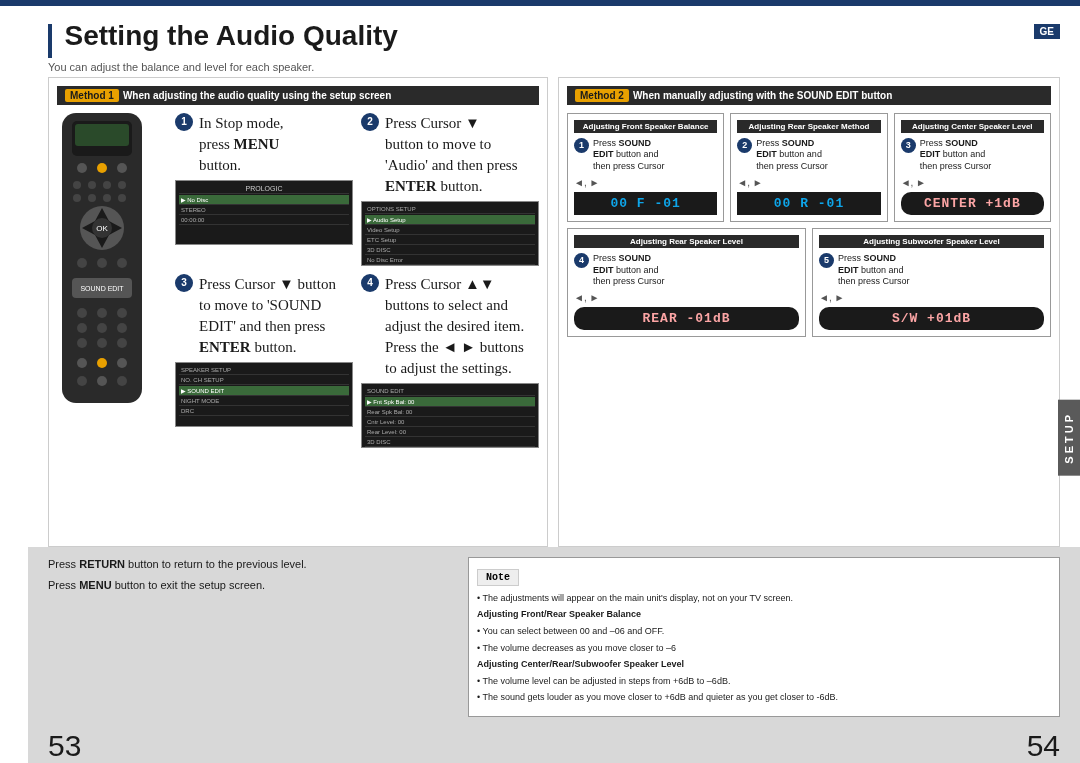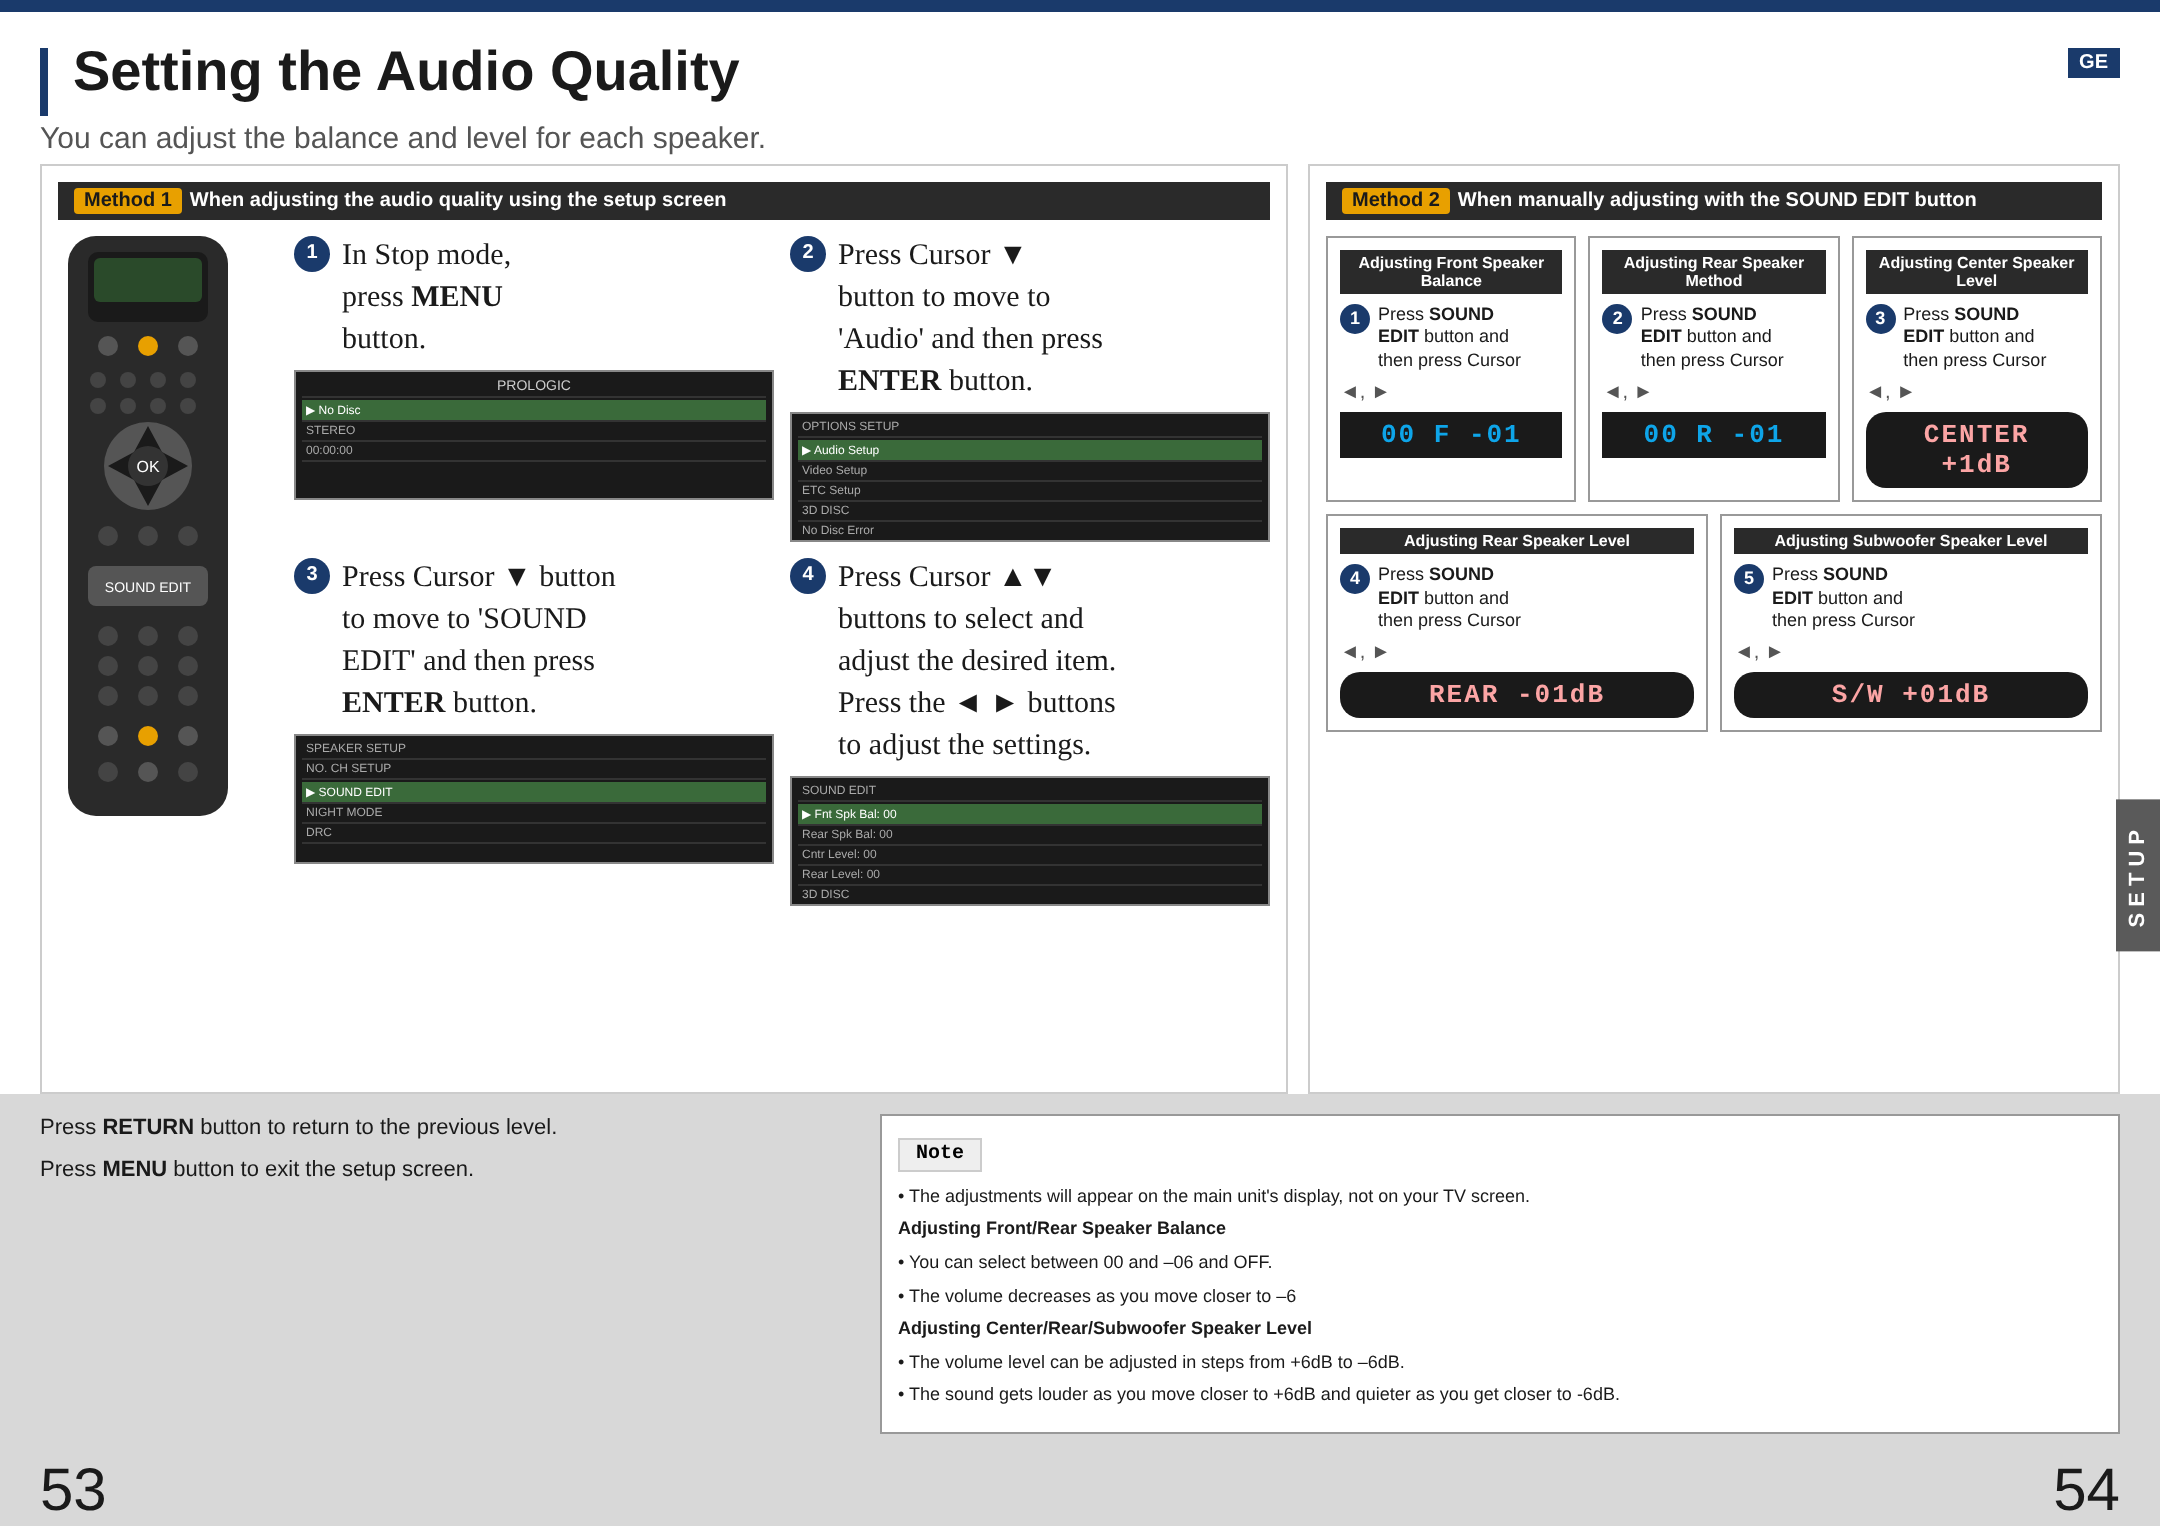--- a/index.html
+++ b/index.html
@@ -17,38 +17,39 @@
       background: #1a3a6b;
       height: 6px;
       width: 100%;
     }
 
     
     .main-content {
       display: flex;
       flex-direction: column;
       height: 757px;
+      margin-left: 28px;
     }
 
     
     .header {
       padding: 14px 20px 4px 20px;
       display: flex;
       justify-content: space-between;
       align-items: flex-start;
     }
 
     .title-block {}
     .page-title {
       font-size: 28px;
       font-weight: bold;
       color: #1a1a1a;
     }
     .page-subtitle {
-      font-size: 15px;
+      font-size: 11px;
       color: #555;
       margin-top: 3px;
     }
 
     .ge-badge {
       background: #1a3a6b;
       color: white;
       font-size: 10px;
       font-weight: bold;
       padding: 2px 6px;
@@ -60,21 +61,21 @@
       display: flex;
       flex: 1;
       padding: 0 20px;
       gap: 10px;
     }
 
     
     .left-panel {
       display: flex;
       flex-direction: column;
-      width: 624px;
+      width: 500px;
       gap: 6px;
     }
 
     
     .method-box {
       border: 1px solid #ccc;
       padding: 8px;
       flex: 1;
     }
 

